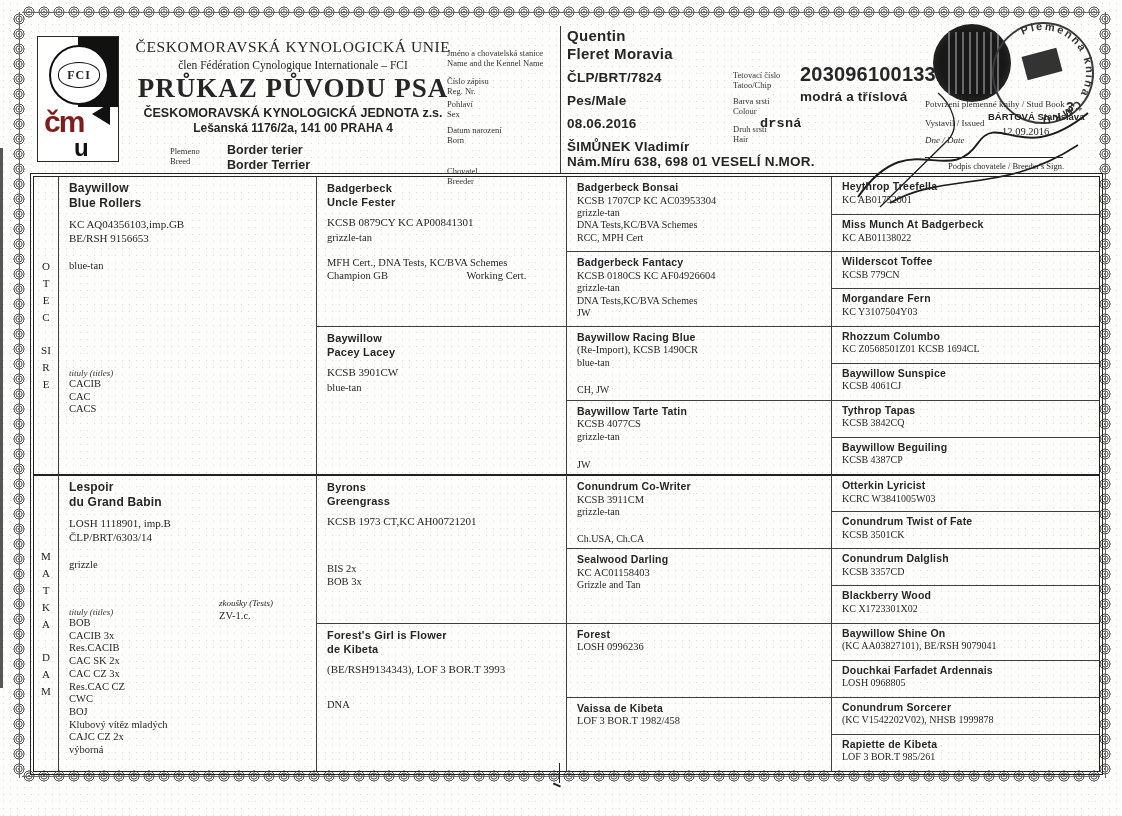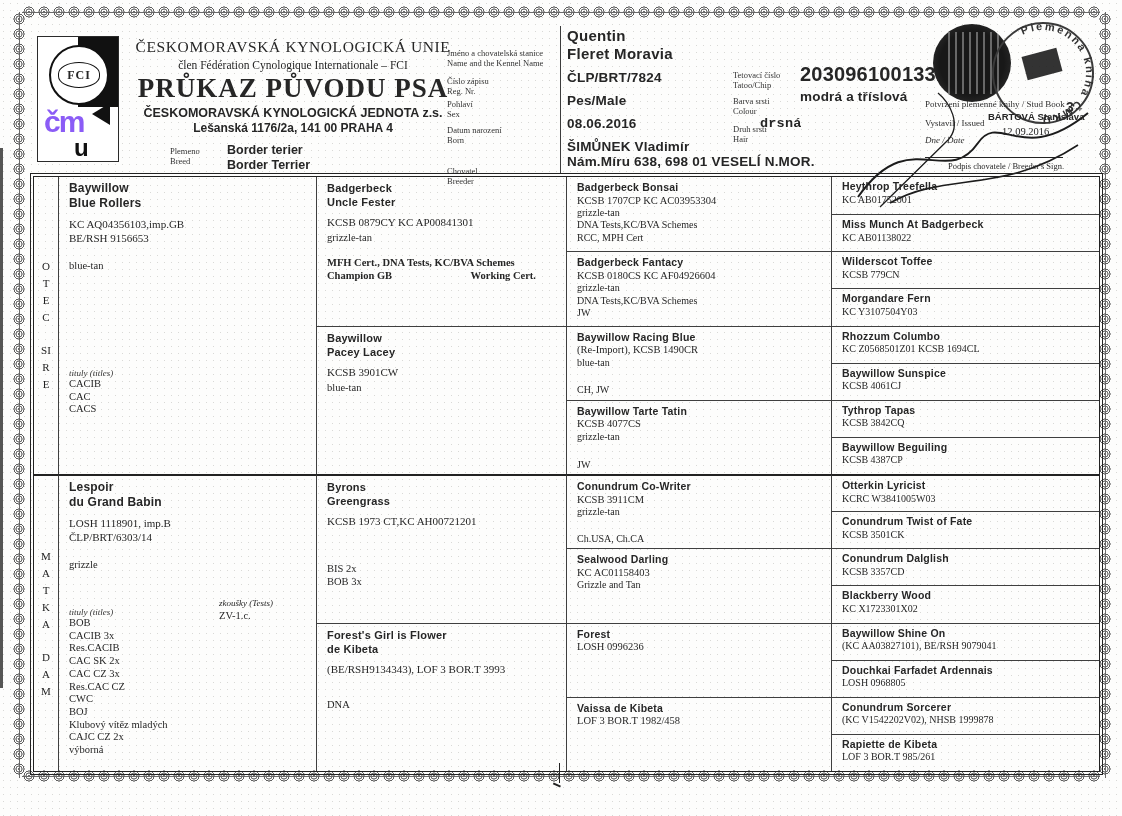--- a/index.html
+++ b/index.html
@@ -32,21 +32,21 @@
 
   
   .logo-box{left:37px;top:36px;width:80px;height:124px;border:1px solid #2a2a2a;background:#fff;}
   .logo-black{position:absolute;right:0;top:0;width:40px;height:70px;background:#111;}
   .fci-circle{position:absolute;left:11px;top:8px;width:56px;height:56px;border-radius:50%;
               background:#fff;border:2px solid #111;display:flex;align-items:center;justify-content:center;}
   .fci-inner{width:40px;height:24px;border:1.5px solid #111;border-radius:50%/45%;
              display:flex;align-items:center;justify-content:center;
              font:bold 12px "Liberation Serif", serif;letter-spacing:1px;}
   .cmu-glyph{position:absolute;left:6px;bottom:26px;font:bold 30px "Liberation Sans", sans-serif;
-             color:#8b5cf6;letter-spacing:-2px;line-height:26px;}
+             color:#7f1d1d;letter-spacing:-2px;line-height:26px;}
   .cmu-tri{position:absolute;right:8px;bottom:36px;width:0;height:0;
            border-top:11px solid transparent;border-bottom:11px solid transparent;border-right:18px solid #111;}
   .cmu-u{position:absolute;left:36px;bottom:2px;font:bold 24px "Liberation Sans", sans-serif;color:#111;line-height:22px;}
 
   .hc{left:128px;top:38px;width:330px;text-align:center;}
   .h-union{font:15.5px "Liberation Serif", serif;letter-spacing:.6px;white-space:nowrap;}
   .h-member{font:11.5px "Liberation Serif", serif;margin-top:3px;}
   .h-title{font:bold 27px "Liberation Serif", serif;letter-spacing:1px;margin-top:2px;white-space:nowrap;}
   .h-sub{font:11.5px "Liberation Serif", serif;letter-spacing:2px;margin-top:1px;}
   .h-soc{font:bold 12.5px "Liberation Sans", sans-serif;margin-top:2px;white-space:nowrap;}
@@ -87,21 +87,21 @@
   .alines{font:10.5px "Liberation Serif", serif;line-height:13px;white-space:pre-wrap;}
   .g1 .acol{margin-top:14px;}
   .titles-label{font:italic 9px "Liberation Serif", serif;color:#333;}
   .titles-list{font:10.5px "Liberation Serif", serif;line-height:12.7px;white-space:pre-wrap;}
   .sire-cell .titles-label{margin-top:96px;}
   .dam-cell .titles-label{margin-top:36px;}
   .tests-block{position:absolute;left:160px;top:122px;}
   .tests-label{font:italic 9px "Liberation Serif", serif;}
   .tests-val{font:10.5px "Liberation Serif", serif;margin-top:2px;}
   .g2 .acol{margin-top:2px;}
-  .gap-sm{margin-top:12px;font-weight:bold;} .gap-md{margin-top:22px;} .gap-lg{margin-top:34px;}
+  .gap-sm{margin-top:12px;} .gap-md{margin-top:22px;} .gap-lg{margin-top:34px;}
   .g3{padding:4px 10px 3px;}
   .g3 .aname{font-size:10.5px;line-height:12.5px;}
   .g3 .areg{font-size:10.5px;line-height:12.5px;margin-top:1px;}
   .g3 .acol,.g3 .alines{font-size:10px;line-height:12.3px;}
   .push{margin-top:auto;}
   .g4{padding:3px 10px;}
   .g4 .aname{font-size:10.5px;line-height:12.5px;}
   .g4 .areg{font-size:10px;line-height:12px;margin-top:1px;}
 
   .bottom-tick{left:559px;top:763px;width:1px;height:20px;background:#222;}

